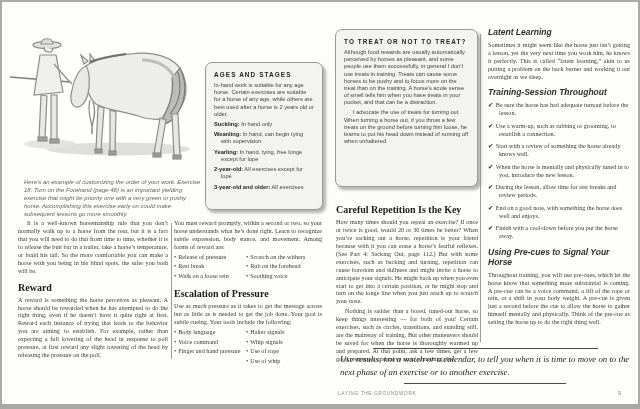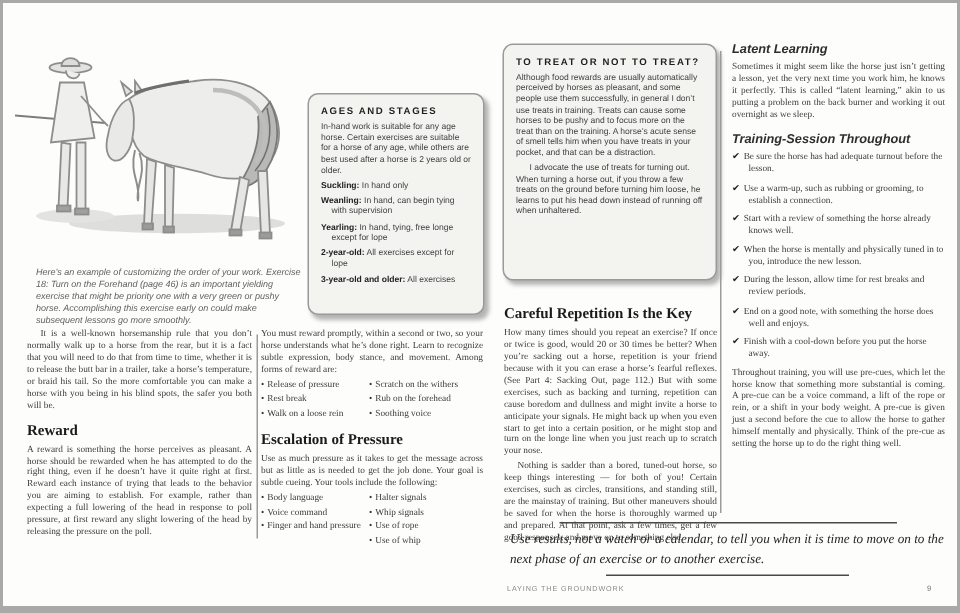--- a/index.html
+++ b/index.html
@@ -186,20 +186,21 @@
       <h3 class="ital-head">Training-Session Throughout</h3>
       <ul class="checklist">
         <li><span class="check">✔</span><span>Be sure the horse has had adequate turnout before the lesson.</span></li>
         <li><span class="check">✔</span><span>Use a warm-up, such as rubbing or grooming, to establish a connection.</span></li>
         <li><span class="check">✔</span><span>Start with a review of something the horse already knows well.</span></li>
         <li><span class="check">✔</span><span>When the horse is mentally and physically tuned in to you, introduce the new lesson.</span></li>
         <li><span class="check">✔</span><span>During the lesson, allow time for rest breaks and review periods.</span></li>
         <li><span class="check">✔</span><span>End on a good note, with something the horse does well and enjoys.</span></li>
         <li><span class="check">✔</span><span>Finish with a cool-down before you put the horse away.</span></li>
       </ul>
+      <h3 class="ital-head">Using Pre-cues to Signal Your Horse</h3>
       <p class="body-text">Throughout training, you will use pre-cues, which let the horse know that something more substantial is coming. A pre-cue can be a voice command, a lift of the rope or rein, or a shift in your body weight. A pre-cue is given just a second before the cue to allow the horse to gather himself mentally and physically. Think of the pre-cue as setting the horse up to do the right thing well.</p>
     </div>
 
     <div class="quote-wrap">
       <div class="quote-rule-top"></div>
       <p class="quote-text">Use results, not a watch or a calendar, to tell you when it is time to move on to the next phase of an exercise or to another exercise.</p>
       <div class="quote-rule-bot"></div>
     </div>
 
     <div class="footer-left">LAYING THE GROUNDWORK</div>

